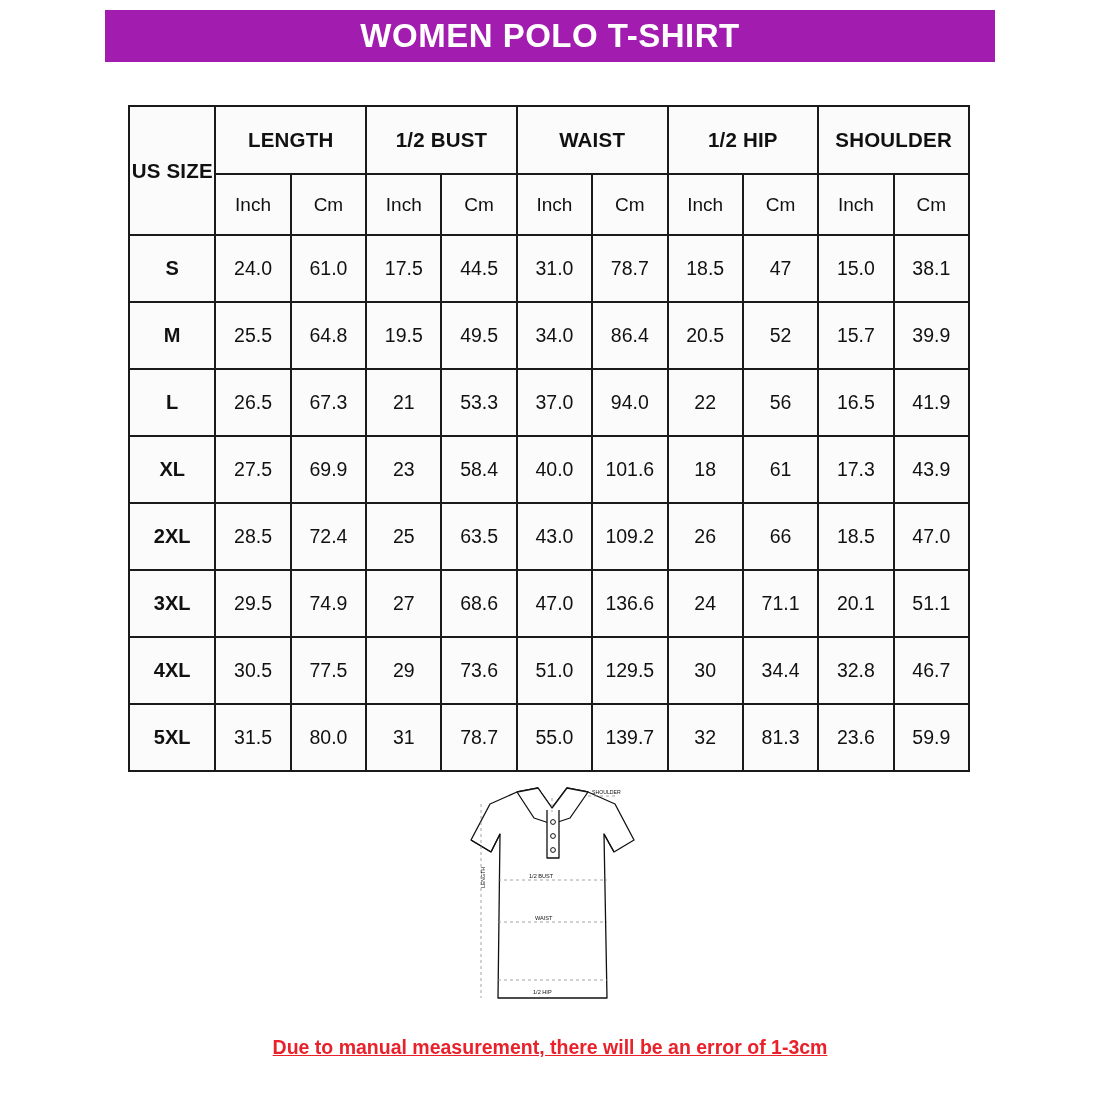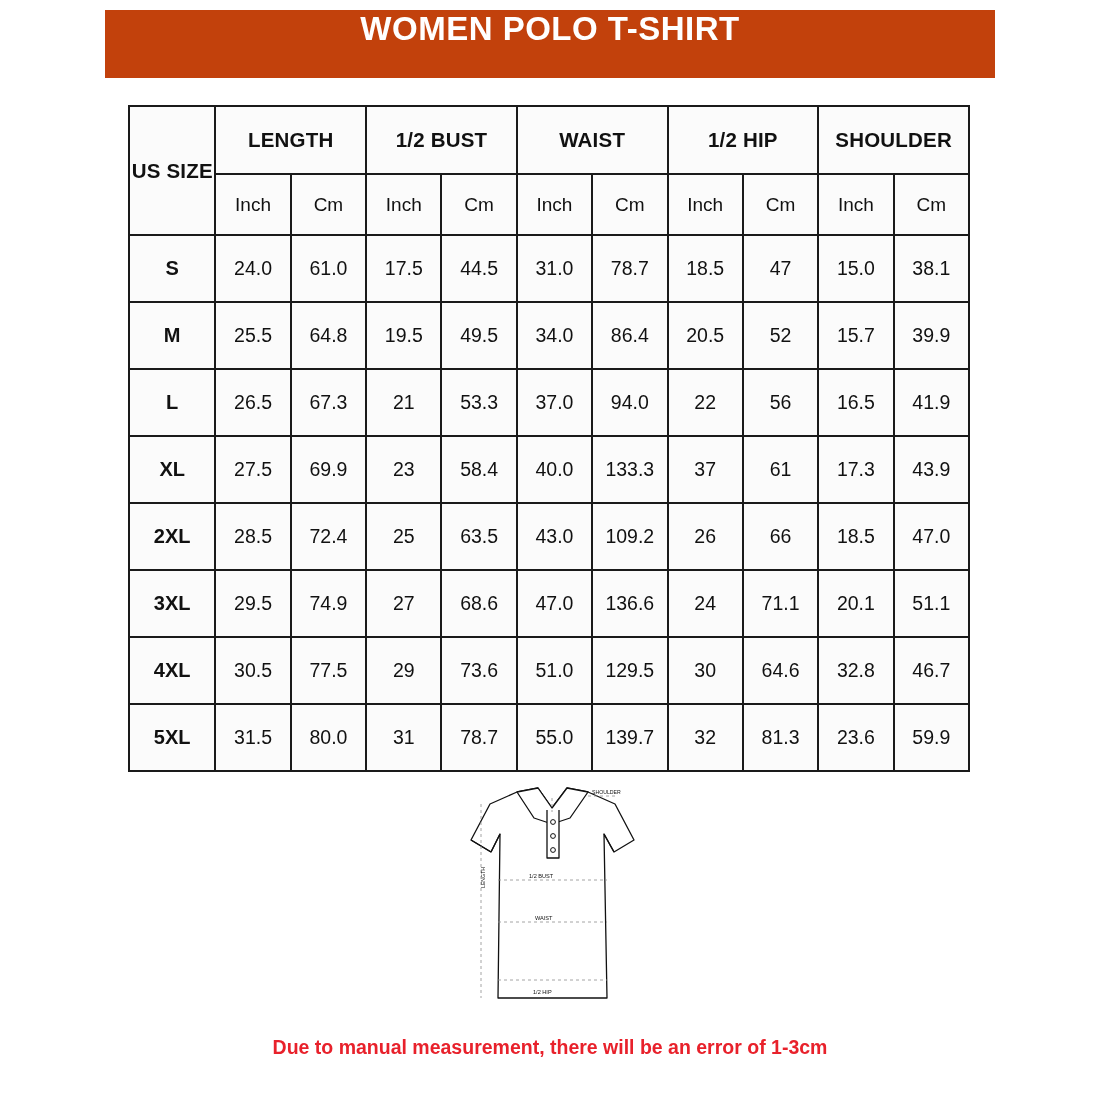--- a/index.html
+++ b/index.html
@@ -20,24 +20,24 @@
     height: 1100px;
     box-sizing: border-box;
   }
 
   
   .banner {
     position: absolute;
     left: 105px;
     top: 10px;
     width: 890px;
-    height: 68px;
-    background: #c2410c;
+    height: 52px;
+    background: #a21caf;
     display: flex;
-    align-items: flex-start;
+    align-items: center;
     justify-content: center;
   }
   .banner-title {
     color: #ffffff;
     font-size: 33px;
     font-weight: bold;
     letter-spacing: 0.5px;
     white-space: nowrap;
   }
 
@@ -99,20 +99,21 @@
   
   .note {
     position: absolute;
     left: 0;
     top: 1036px;
     width: 1100px;
     text-align: center;
     color: #e8212b;
     font-size: 19.5px;
     font-weight: bold;
+    text-decoration: underline;
   }
 </style>
 </head>
 <body>
 
 <div class="page">
 
   <div class="banner">
     <div class="banner-title">WOMEN POLO T-SHIRT</div>
   </div>
@@ -198,22 +199,22 @@
           <td>41.9</td>
         </tr>
 
         <tr class="data-row">
           <td class="size-cell">XL</td>
           <td>27.5</td>
           <td>69.9</td>
           <td>23</td>
           <td>58.4</td>
           <td>40.0</td>
-          <td>133.3</td>
-          <td>37</td>
+          <td>101.6</td>
+          <td>18</td>
           <td>61</td>
           <td>17.3</td>
           <td>43.9</td>
         </tr>
 
         <tr class="data-row">
           <td class="size-cell">2XL</td>
           <td>28.5</td>
           <td>72.4</td>
           <td>25</td>
@@ -242,21 +243,21 @@
 
         <tr class="data-row">
           <td class="size-cell">4XL</td>
           <td>30.5</td>
           <td>77.5</td>
           <td>29</td>
           <td>73.6</td>
           <td>51.0</td>
           <td>129.5</td>
           <td>30</td>
-          <td>64.6</td>
+          <td>34.4</td>
           <td>32.8</td>
           <td>46.7</td>
         </tr>
 
         <tr class="data-row">
           <td class="size-cell">5XL</td>
           <td>31.5</td>
           <td>80.0</td>
           <td>31</td>
           <td>78.7</td>

